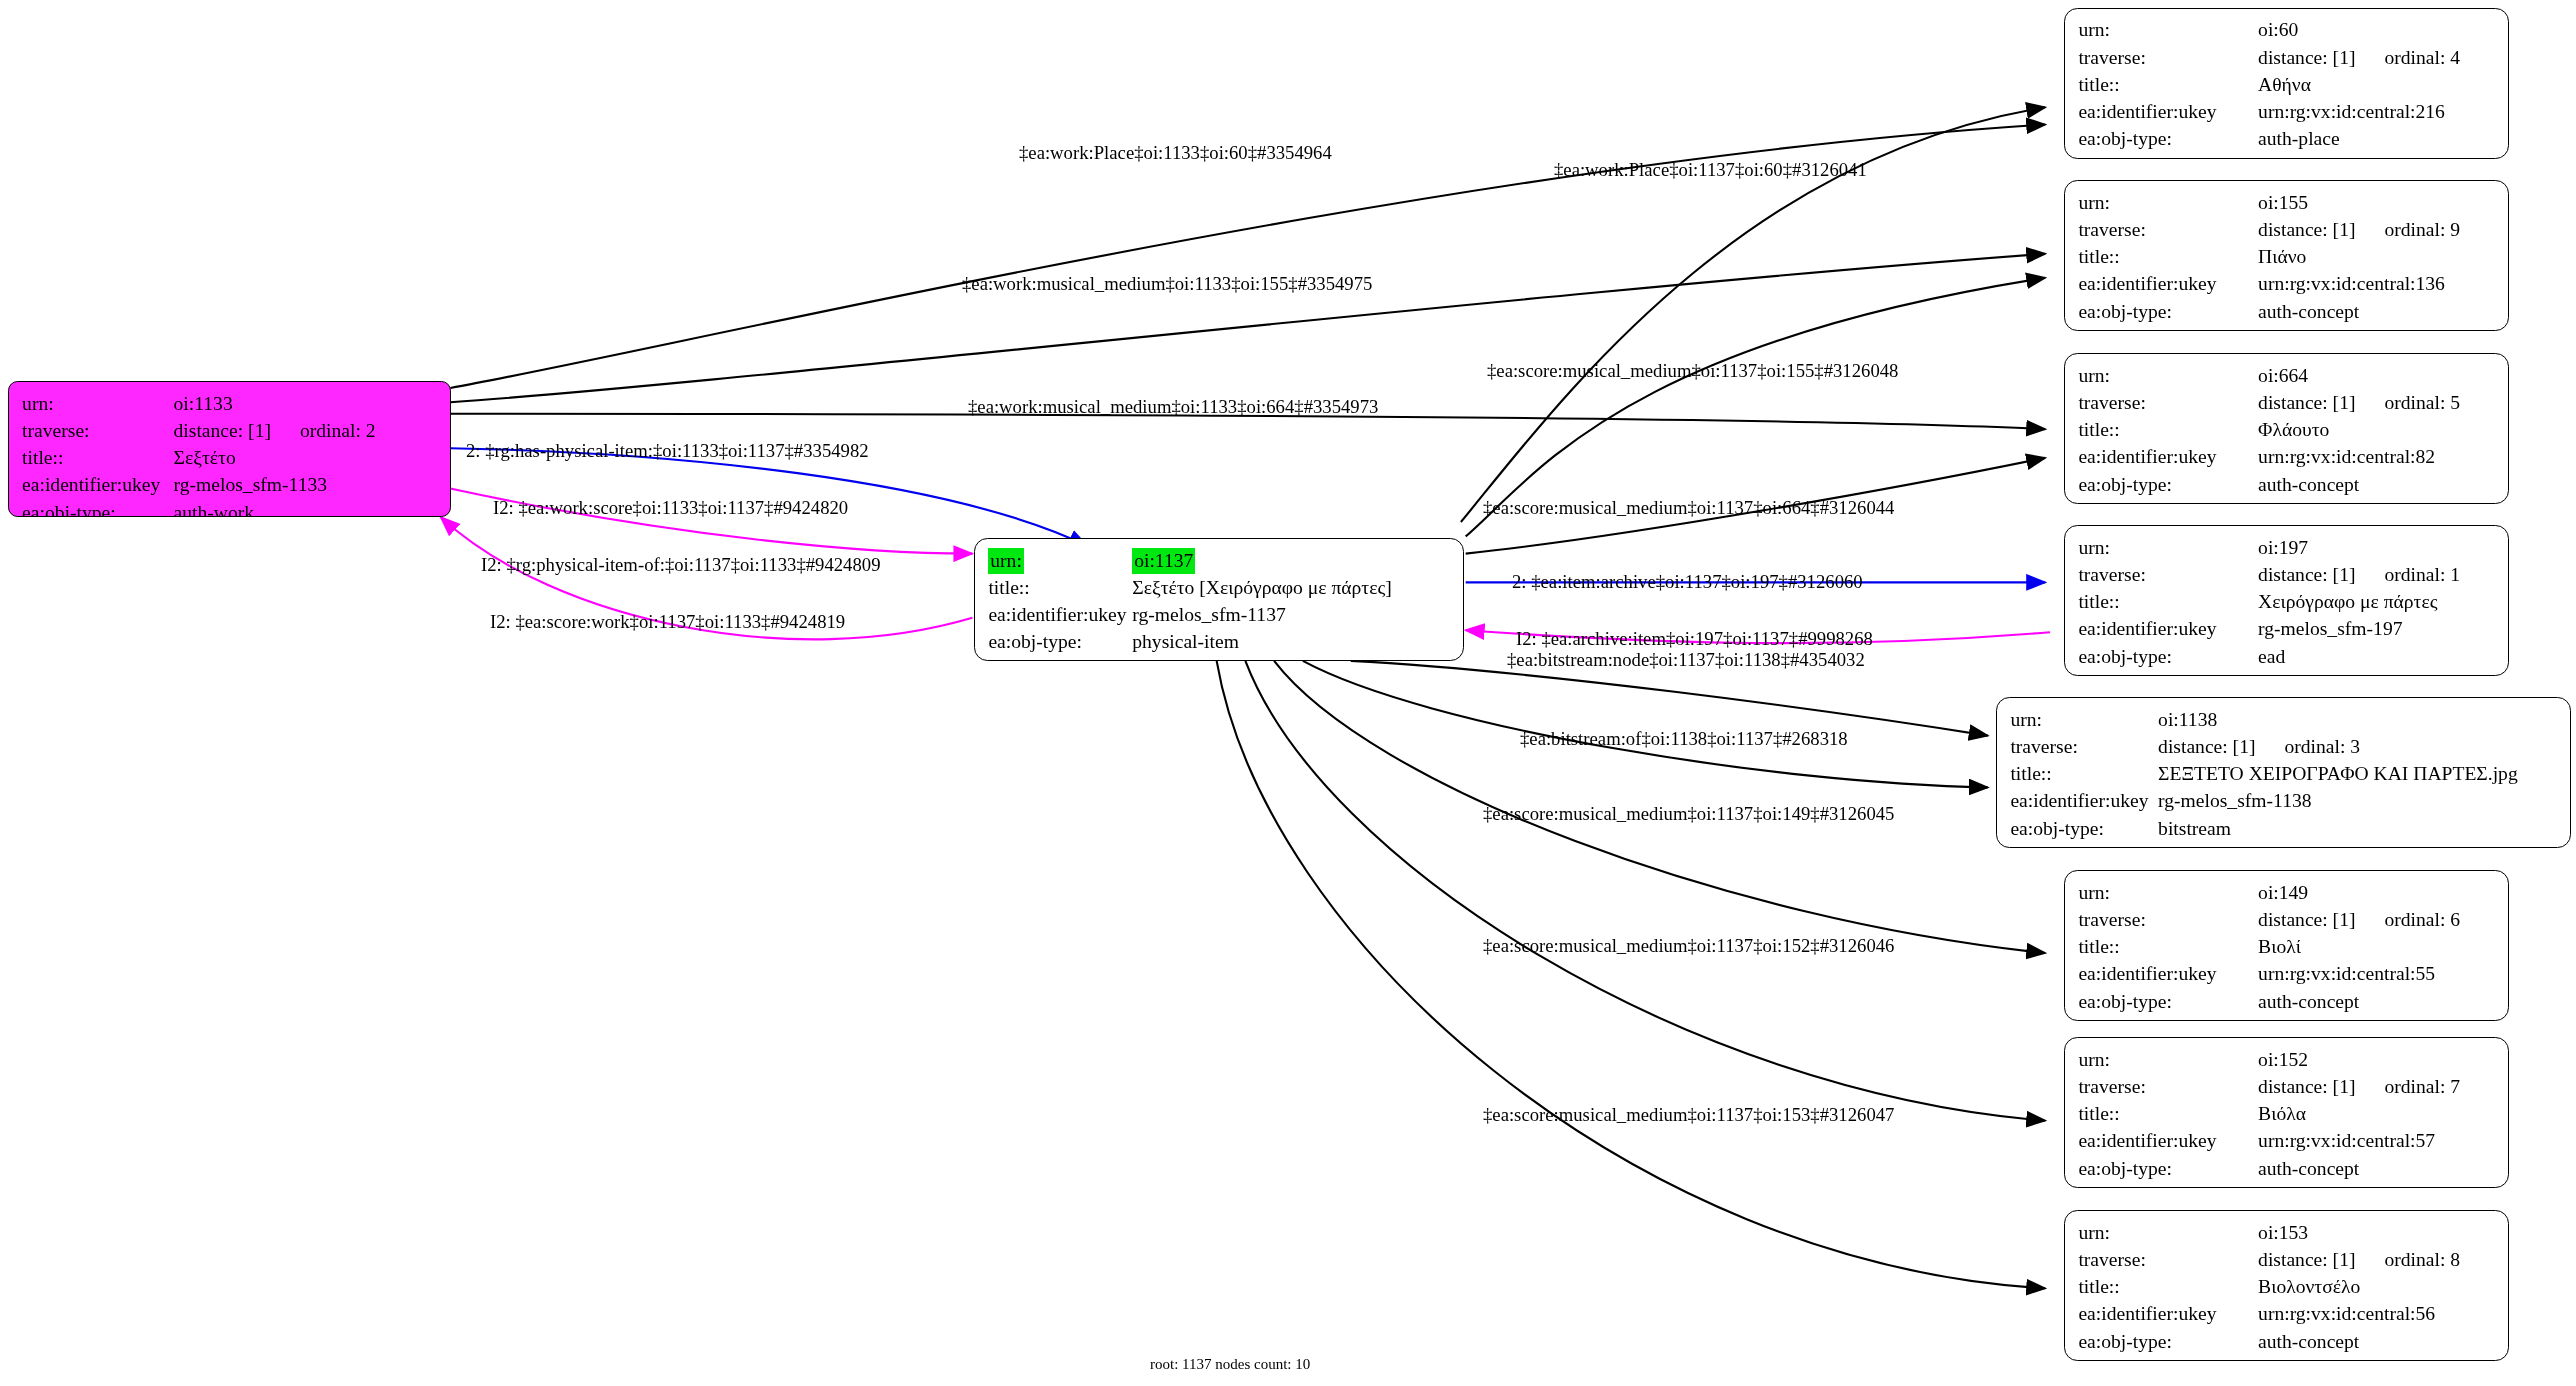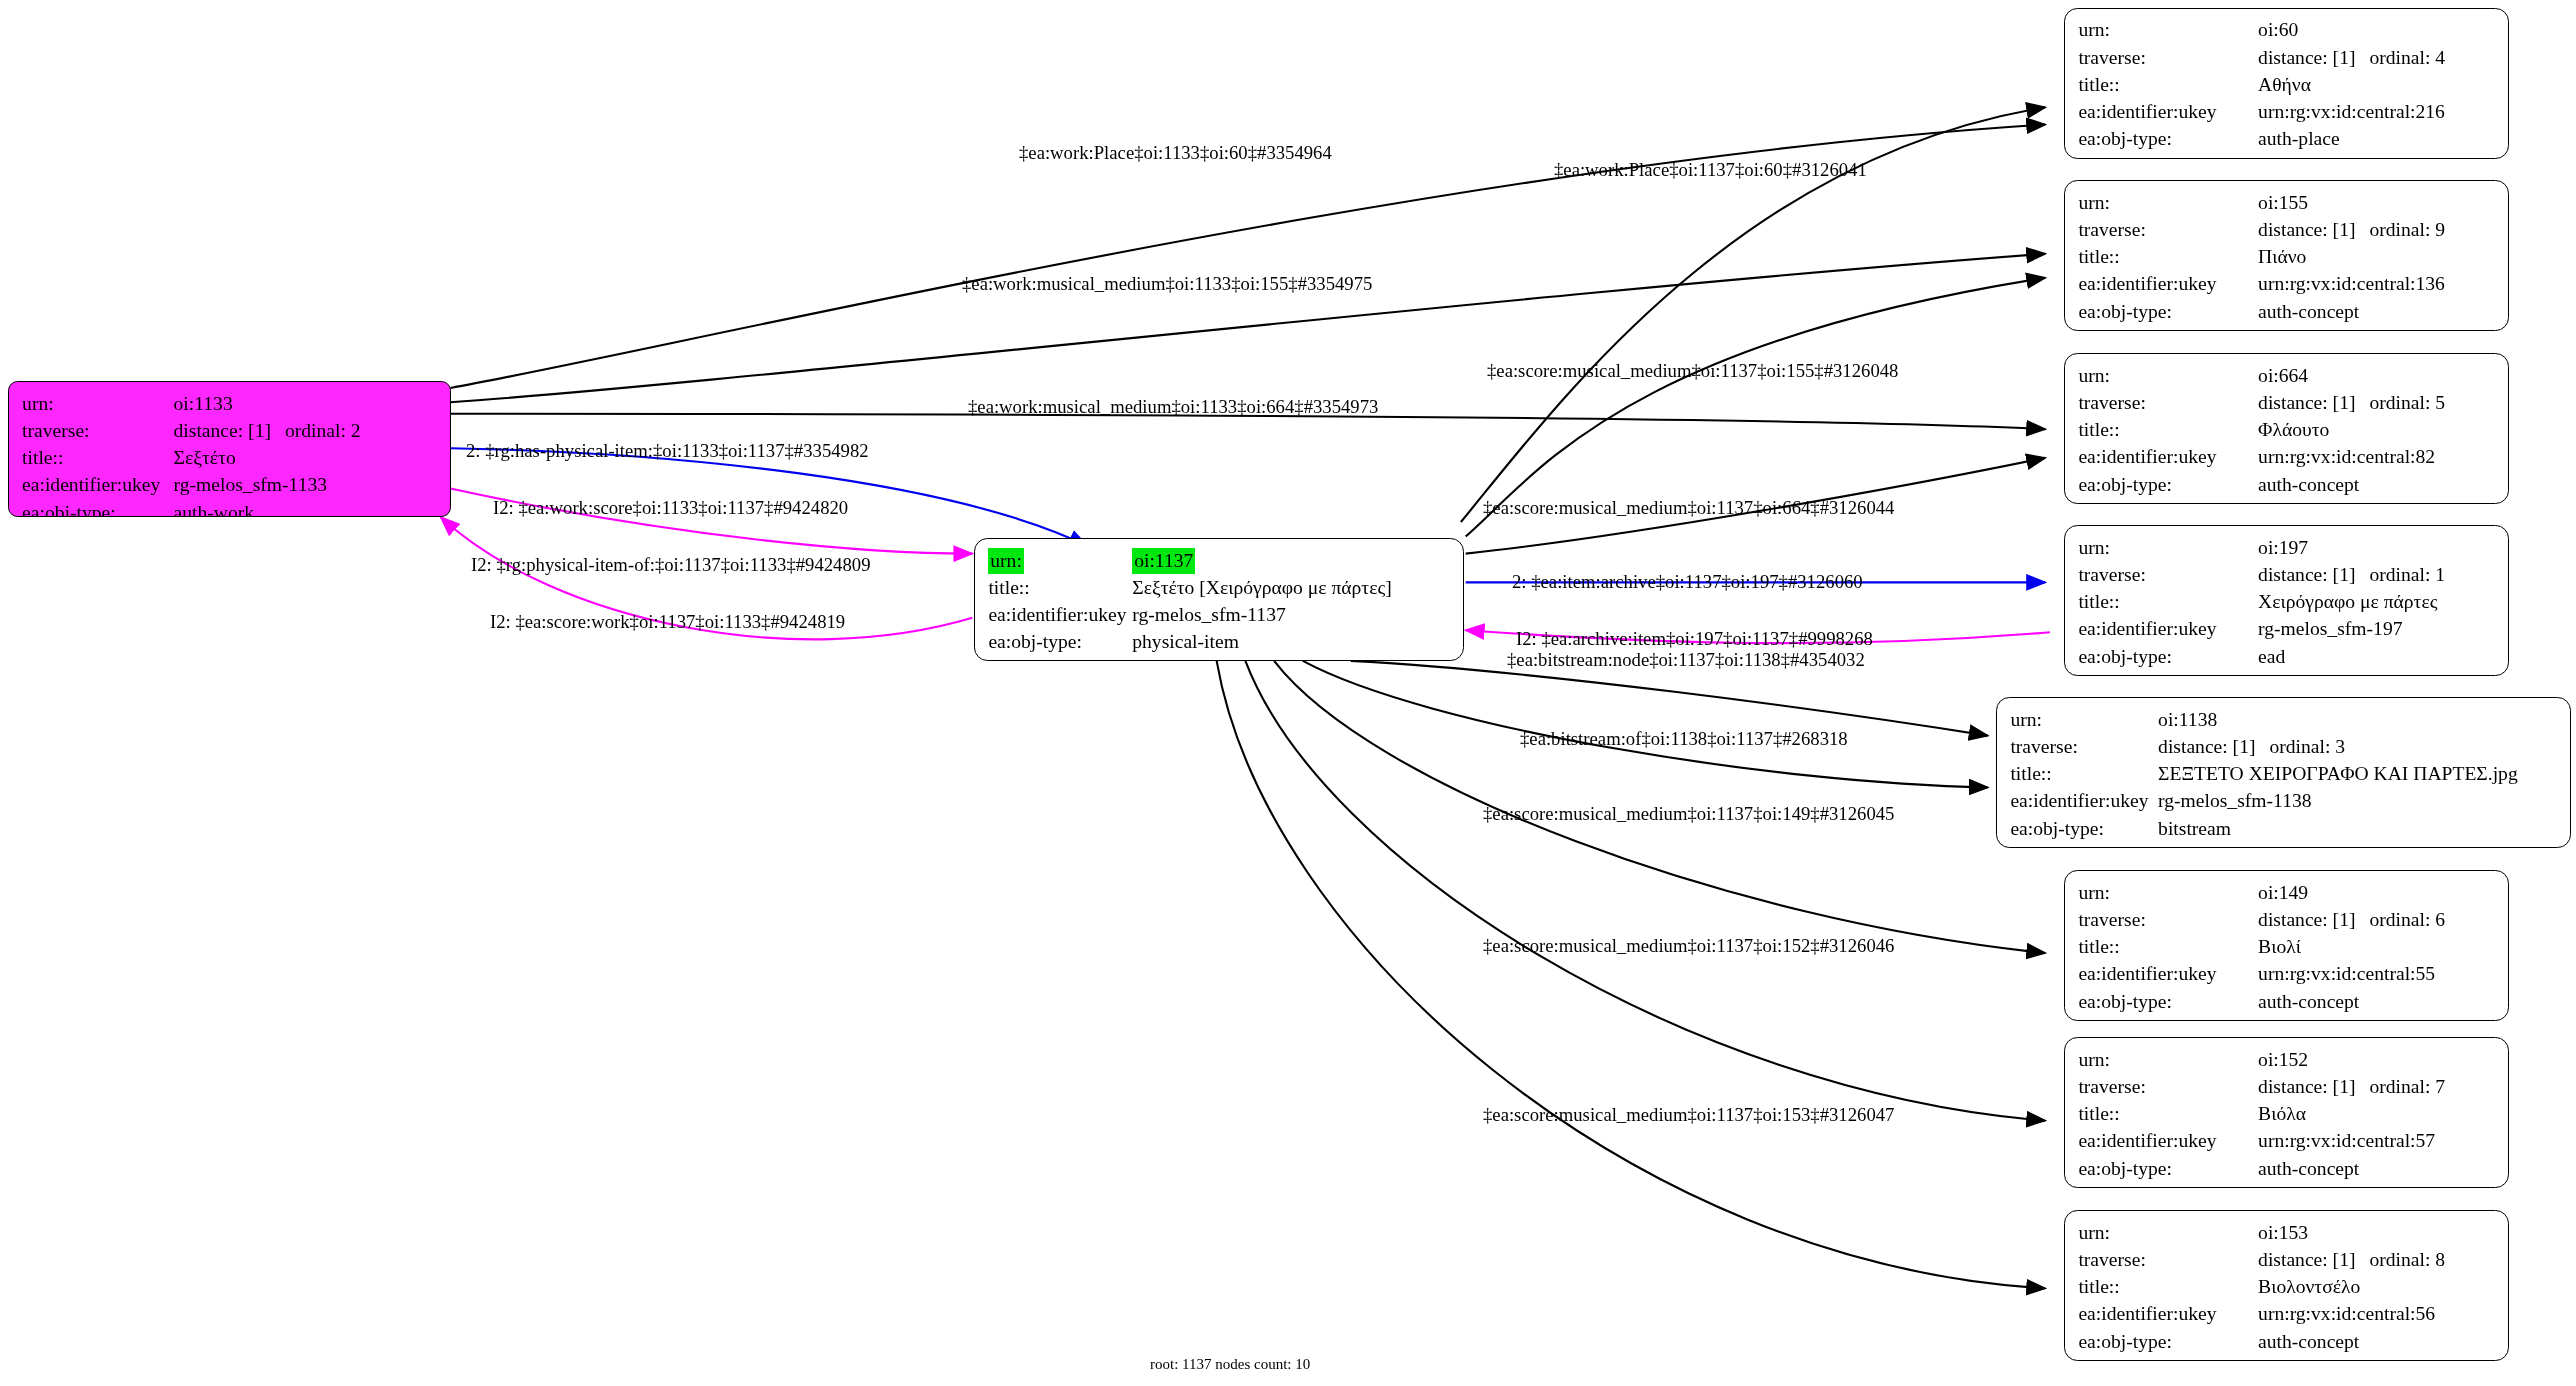--- a/index.html
+++ b/index.html
@@ -64,21 +64,21 @@
   .node.magenta td.key { width: 142px; }
   .node.magenta td.val { padding-left: 3.8px; }
   .node.green td.key { width: 123px; }
   .node.plain td.key { width: 174px; }
   .node.plain.wide td.key { width: 142px; }
   .hl {
     background: #00e810;
     display: inline-block;
     padding: 0 1.9px;
   }
-  .ord { padding-left: 14px; }
+  .ord { padding-left: 29px; }
   .footer {
     position: absolute;
     font-family: "Liberation Serif", serif;
     font-size: 15px;
     color: #000000;
     white-space: nowrap;
   }
 </style>
 </head>
 <body>
@@ -131,21 +131,21 @@
     <path class="edge-path" stroke="#000000" marker-end="url(#ar-k)" d="M1270,690 C1320,980 1700,1320 2135,1345"></path>
   </svg>
 
   <div class="edge-label" style="left:1019px; top:144px;">‡ea:work:Place‡oi:1133‡oi:60‡#3354964</div>
   <div class="edge-label" style="left:1542px; top:161px;margin-left:12px;">‡ea:work:Place‡oi:1137‡oi:60‡#3126041</div>
   <div class="edge-label" style="left:962px; top:275px;">‡ea:work:musical_medium‡oi:1133‡oi:155‡#3354975</div>
   <div class="edge-label" style="left:1487px; top:362px;">‡ea:score:musical_medium‡oi:1137‡oi:155‡#3126048</div>
   <div class="edge-label" style="left:968px; top:398px;">‡ea:work:musical_medium‡oi:1133‡oi:664‡#3354973</div>
   <div class="edge-label" style="left:466px; top:442px;">2: ‡rg:has-physical-item:‡oi:1133‡oi:1137‡#3354982</div>
   <div class="edge-label" style="left:493px; top:499px;">I2: ‡ea:work:score‡oi:1133‡oi:1137‡#9424820</div>
-  <div class="edge-label" style="left:471px; top:556px;">I2: ‡rg:physical-item-of:‡oi:1137‡oi:1133‡#9424809</div>
+  <div class="edge-label" style="left:481px; top:556px;">I2: ‡rg:physical-item-of:‡oi:1137‡oi:1133‡#9424809</div>
   <div class="edge-label" style="left:490px; top:613px;">I2: ‡ea:score:work‡oi:1137‡oi:1133‡#9424819</div>
   <div class="edge-label" style="left:1483px; top:499px;">‡ea:score:musical_medium‡oi:1137‡oi:664‡#3126044</div>
   <div class="edge-label" style="left:1512px; top:573px;">2: ‡ea:item:archive‡oi:1137‡oi:197‡#3126060</div>
   <div class="edge-label" style="left:1516px; top:618px;margin-top:12px;">I2: ‡ea:archive:item‡oi:197‡oi:1137‡#9998268</div>
   <div class="edge-label" style="left:1507px; top:651px;">‡ea:bitstream:node‡oi:1137‡oi:1138‡#4354032</div>
   <div class="edge-label" style="left:1520px; top:730px;">‡ea:bitstream:of‡oi:1138‡oi:1137‡#268318</div>
   <div class="edge-label" style="left:1483px; top:805px;">‡ea:score:musical_medium‡oi:1137‡oi:149‡#3126045</div>
   <div class="edge-label" style="left:1483px; top:937px;">‡ea:score:musical_medium‡oi:1137‡oi:152‡#3126046</div>
   <div class="edge-label" style="left:1483px; top:1106px;">‡ea:score:musical_medium‡oi:1137‡oi:153‡#3126047</div>
 

